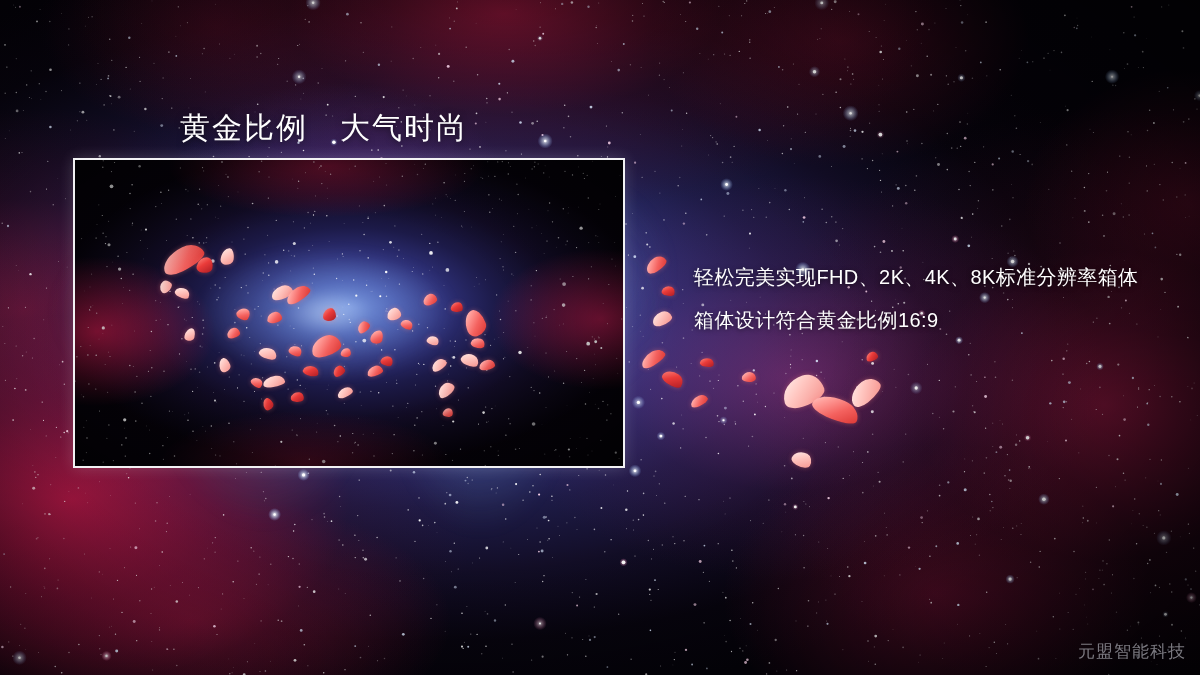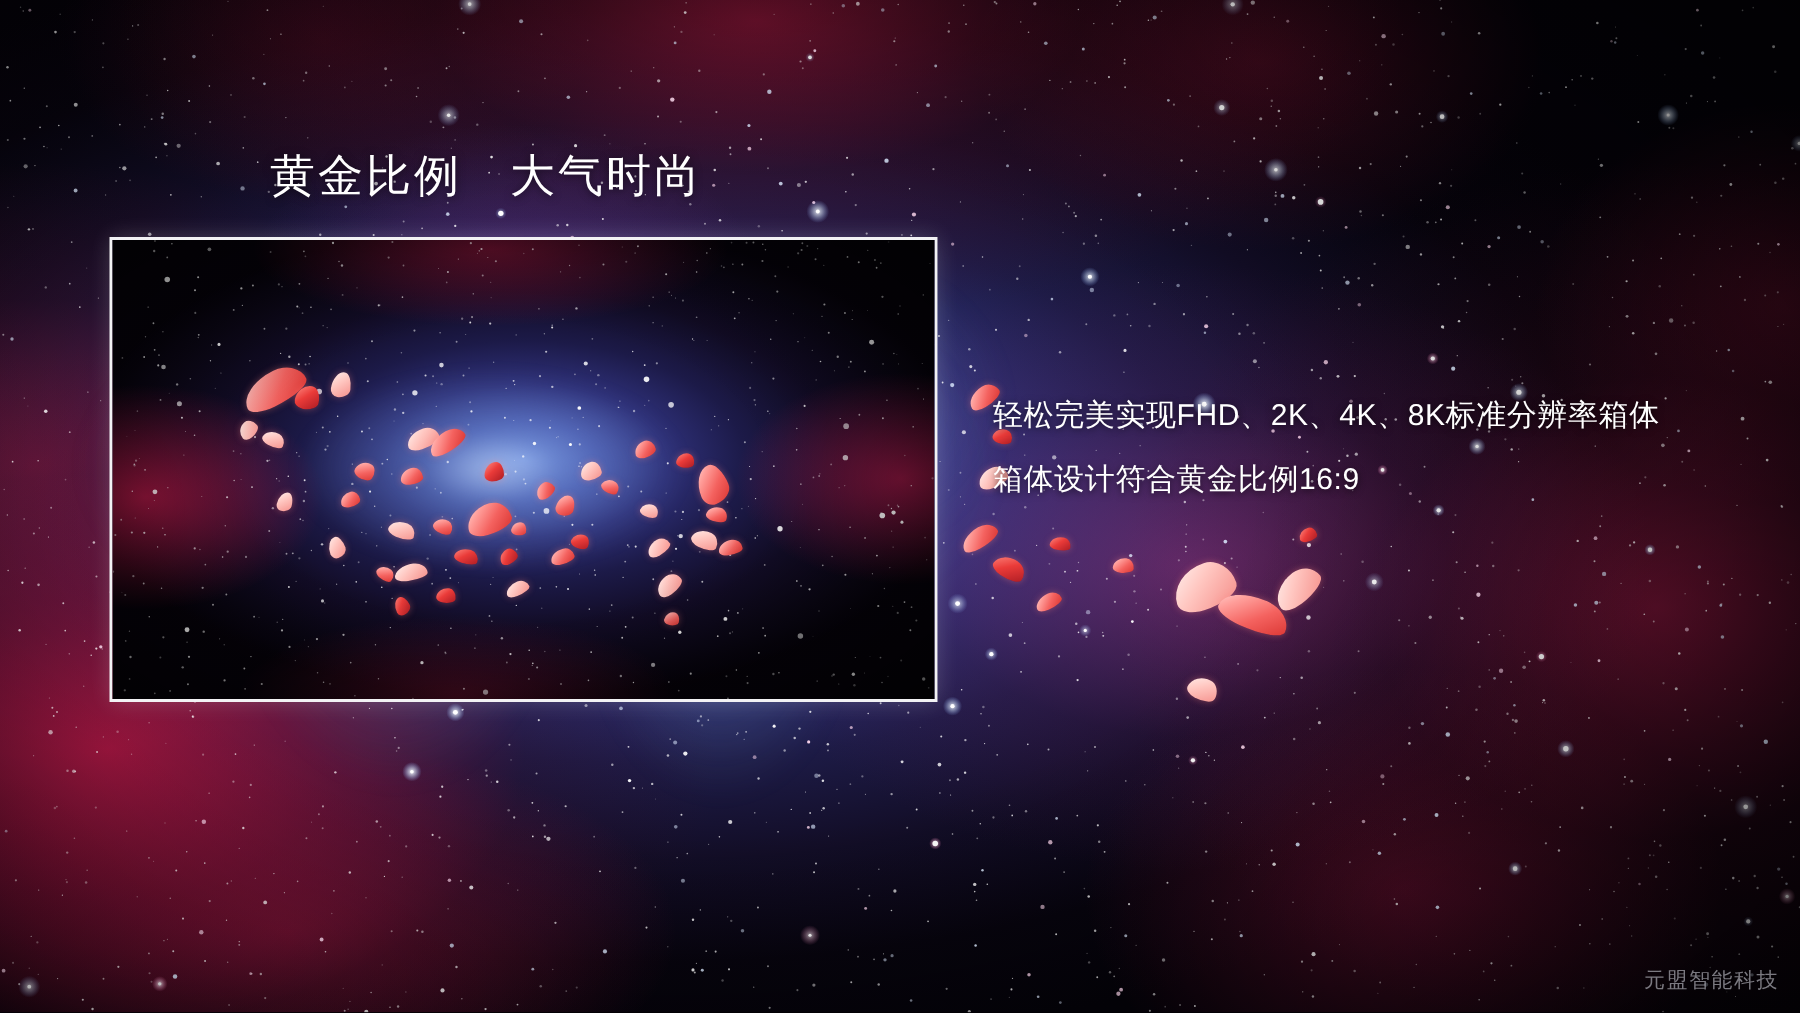--- a/index.html
+++ b/index.html
@@ -106,42 +106,43 @@
   }
   .petal.pale{
     background:linear-gradient(140deg,#fff1ee 0%,#ffc7c1 42%,#f58f8a 100%);
   }
   .petal.deep{
     background:linear-gradient(135deg,#ff8f86 0%,#ea3b39 45%,#a91a22 100%);
   }
 
   
   #title{
-    position:absolute;left:180px;top:97px;
+    position:absolute;left:180px;top:108px;
     color:#ffffff;
     font-size:30px;
     letter-spacing:2px;
     white-space:pre;
     text-shadow:0 1px 6px rgba(0,0,0,.55);
   }
   #body-copy{
     position:absolute;left:662px;top:256px;width:520px;
   }
   #body-copy .line{
     color:#ffffff;
     font-size:20px;
     line-height:43px;
     letter-spacing:.4px;
     white-space:nowrap;
     text-shadow:0 1px 5px rgba(0,0,0,.65);
+    margin-left:32px;
   }
   #watermark{
     position:absolute;right:14px;bottom:12px;
     color:rgba(168,168,176,.72);
-    font-size:14px;
+    font-size:17px;
     letter-spacing:1px;
   }
 </style>
 </head>
 <body>
 
 <div id="slide">
 
   <div class="bg-layer bg-base"></div>
   <div class="bg-layer bg-red-left"></div>

